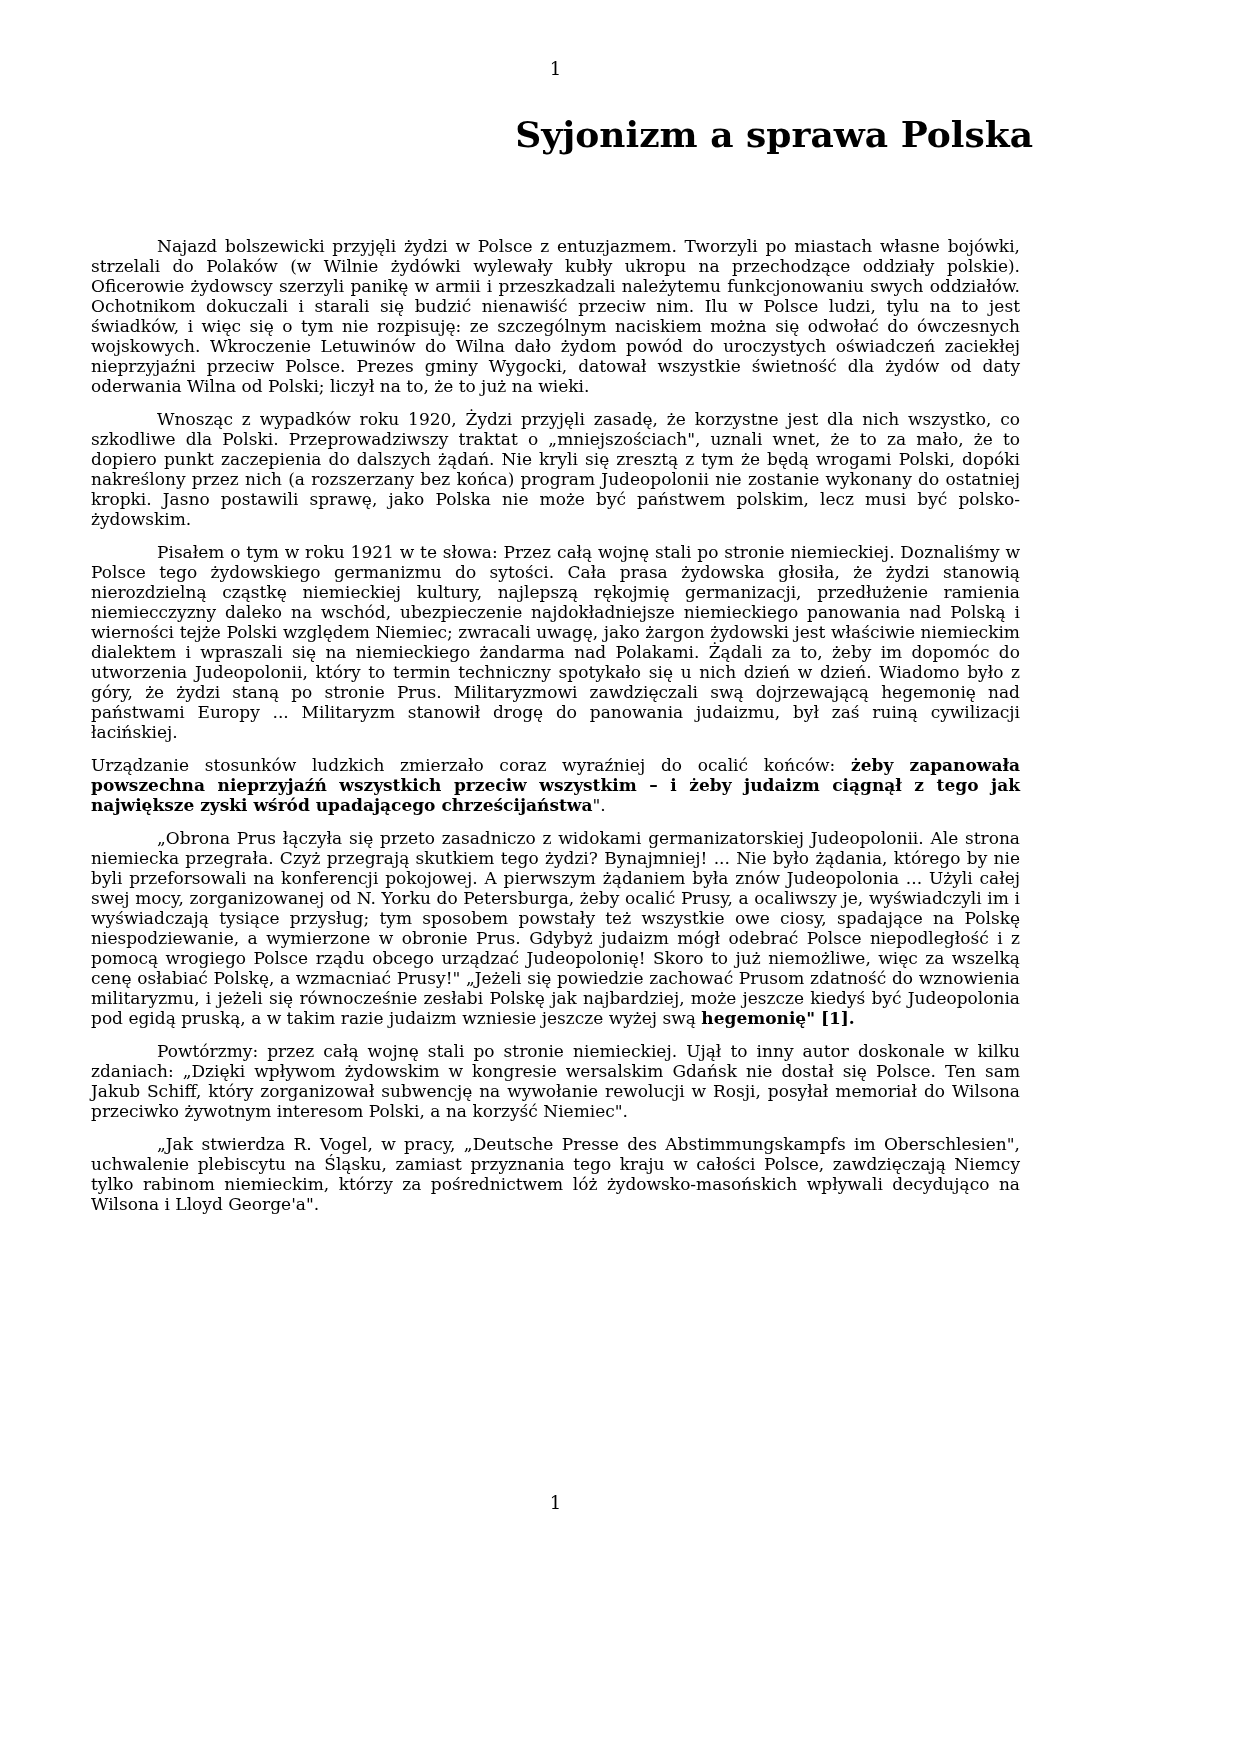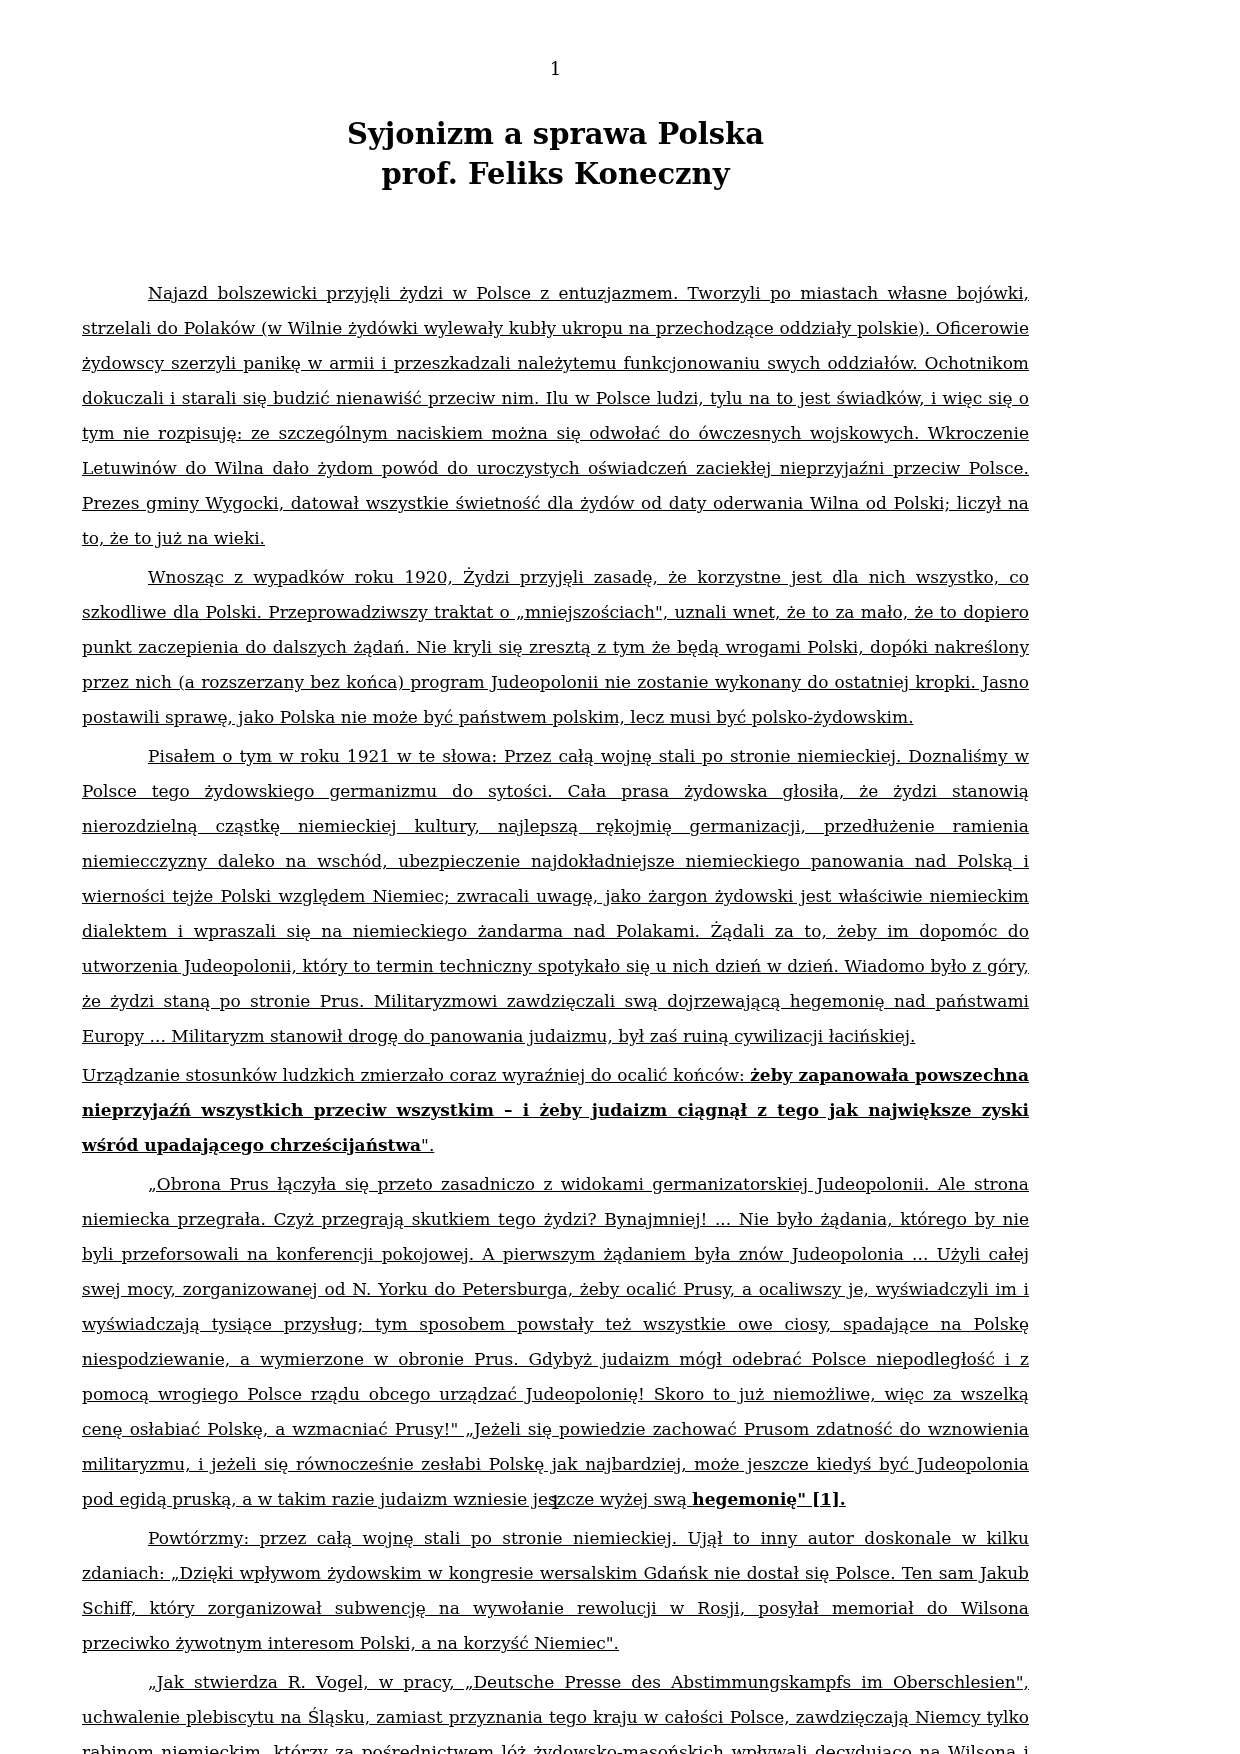--- a/index.html
+++ b/index.html
@@ -26,34 +26,33 @@
     line-height: 22px;
   }
   .header-note {
     margin-top: 60px;
     font-weight: bold;
     font-size: 18px;
     line-height: 22px;
   }
   .title {
     margin: 34px 0 0 0;
-    text-align: center;
+    text-align: right;
     font-weight: bold;
-    font-size: 29px;
+    font-size: 36px;
     line-height: 40px;
   }
   .body-text {
     margin-top: 82px;
   }
   .para {
-    margin: 4px;
+    margin: 13px;
     text-align: justify;
     font-size: 17px;
-    line-height: 35px;
-    text-decoration: underline;
+    line-height: 20px;
   }
   .para.indent { text-indent: 66px; }
   .run.bold { font-weight: bold; }
   .page-number-bottom {
     position: absolute;
     left: 78px;
     top: 1492px;
     width: 955px;
     text-align: center;
     font-size: 18px;
@@ -61,21 +60,21 @@
   }
 </style>
 </head>
 <body>
 
 <div class="page">
   <div class="column">
     <div class="page-number-top">1</div>
 
 
-    <h1 class="title"><span>Syjonizm a sprawa Polska</span><br><span>prof. Feliks Koneczny</span></h1>
+    <h1 class="title"><span>Syjonizm a sprawa Polska</span><br></h1>
 
     <div class="body-text">
         <p class="para indent"><span class="run">Najazd bolszewicki przyjęli żydzi w Polsce z entuzjazmem. Tworzyli po miastach własne bojówki, strzelali do Polaków (w Wilnie żydówki wylewały kubły ukropu na przechodzące oddziały polskie). Oficerowie żydowscy szerzyli panikę w armii i przeszkadzali należytemu funkcjonowaniu swych oddziałów. Ochotnikom dokuczali i starali się budzić nienawiść przeciw nim. Ilu w Polsce ludzi, tylu na to jest świadków, i więc się o tym nie rozpisuję: ze szczególnym naciskiem można się odwołać do ówczesnych wojskowych. Wkroczenie Letuwinów do Wilna dało żydom powód do uroczystych oświadczeń zaciekłej nieprzyjaźni przeciw Polsce. Prezes gminy Wygocki, datował wszystkie świetność dla żydów od daty oderwania Wilna od Polski; liczył na to, że to już na wieki.</span></p>
         <p class="para indent"><span class="run">Wnosząc z wypadków roku 1920, Żydzi przyjęli zasadę, że korzystne jest dla nich wszystko, co szkodliwe dla Polski. Przeprowadziwszy traktat o „mniejszościach", uznali wnet, że to za mało, że to dopiero punkt zaczepienia do dalszych żądań. Nie kryli się zresztą z tym że będą wrogami Polski, dopóki nakreślony przez nich (a rozszerzany bez końca) program Judeopolonii nie zostanie wykonany do ostatniej kropki. Jasno postawili sprawę, jako Polska nie może być państwem polskim, lecz musi być polsko-żydowskim.</span></p>
         <p class="para indent"><span class="run">Pisałem o tym w roku 1921 w te słowa: Przez całą wojnę stali po stronie niemieckiej. Doznaliśmy w Polsce tego żydowskiego germanizmu do sytości. Cała prasa żydowska głosiła, że żydzi stanowią nierozdzielną cząstkę niemieckiej kultury, najlepszą rękojmię germanizacji, przedłużenie ramienia niemiecczyzny daleko na wschód, ubezpieczenie najdokładniejsze niemieckiego panowania nad Polską i wierności tejże Polski względem Niemiec; zwracali uwagę, jako żargon żydowski jest właściwie niemieckim dialektem i wpraszali się na niemieckiego żandarma nad Polakami. Żądali za to, żeby im dopomóc do utworzenia Judeopolonii, który to termin techniczny spotykało się u nich dzień w dzień. Wiadomo było z góry, że żydzi staną po stronie Prus. Militaryzmowi zawdzięczali swą dojrzewającą hegemonię nad państwami Europy ... Militaryzm stanowił drogę do panowania judaizmu, był zaś ruiną cywilizacji łacińskiej.</span></p>
         <p class="para"><span class="run">Urządzanie stosunków ludzkich zmierzało coraz wyraźniej do ocalić końców: </span><span class="run bold">żeby zapanowała powszechna nieprzyjaźń wszystkich przeciw wszystkim – i żeby judaizm ciągnął z tego jak największe zyski wśród upadającego chrześcijaństwa</span><span class="run">".</span></p>
         <p class="para indent"><span class="run">„Obrona Prus łączyła się przeto zasadniczo z widokami germanizatorskiej Judeopolonii. Ale strona niemiecka przegrała. Czyż przegrają skutkiem tego żydzi? Bynajmniej! ... Nie było żądania, którego by nie byli przeforsowali na konferencji pokojowej. A pierwszym żądaniem była znów Judeopolonia ... Użyli całej swej mocy, zorganizowanej od N. Yorku do Petersburga, żeby ocalić Prusy, a ocaliwszy je, wyświadczyli im i wyświadczają tysiące przysług; tym sposobem powstały też wszystkie owe ciosy, spadające na Polskę niespodziewanie, a wymierzone w obronie Prus. Gdybyż judaizm mógł odebrać Polsce niepodległość i z pomocą wrogiego Polsce rządu obcego urządzać Judeopolonię! Skoro to już niemożliwe, więc za wszelką cenę osłabiać Polskę, a wzmacniać Prusy!" „Jeżeli się powiedzie zachować Prusom zdatność do wznowienia militaryzmu, i jeżeli się równocześnie zesłabi Polskę jak najbardziej, może jeszcze kiedyś być Judeopolonia pod egidą pruską, a w takim razie judaizm wzniesie jeszcze wyżej swą </span><span class="run bold">hegemonię" [1].</span></p>
         <p class="para indent"><span class="run">Powtórzmy: przez całą wojnę stali po stronie niemieckiej. Ujął to inny autor doskonale w kilku zdaniach: „Dzięki wpływom żydowskim w kongresie wersalskim Gdańsk nie dostał się Polsce. Ten sam Jakub Schiff, który zorganizował subwencję na wywołanie rewolucji w Rosji, posyłał memoriał do Wilsona przeciwko żywotnym interesom Polski, a na korzyść Niemiec".</span></p>
         <p class="para indent"><span class="run">„Jak stwierdza R. Vogel, w pracy, „Deutsche Presse des Abstimmungskampfs im Oberschlesien", uchwalenie plebiscytu na Śląsku, zamiast przyznania tego kraju w całości Polsce, zawdzięczają Niemcy tylko rabinom niemieckim, którzy za pośrednictwem lóż żydowsko-masońskich wpływali decydująco na Wilsona i Lloyd George'a".</span></p>
       </div>

